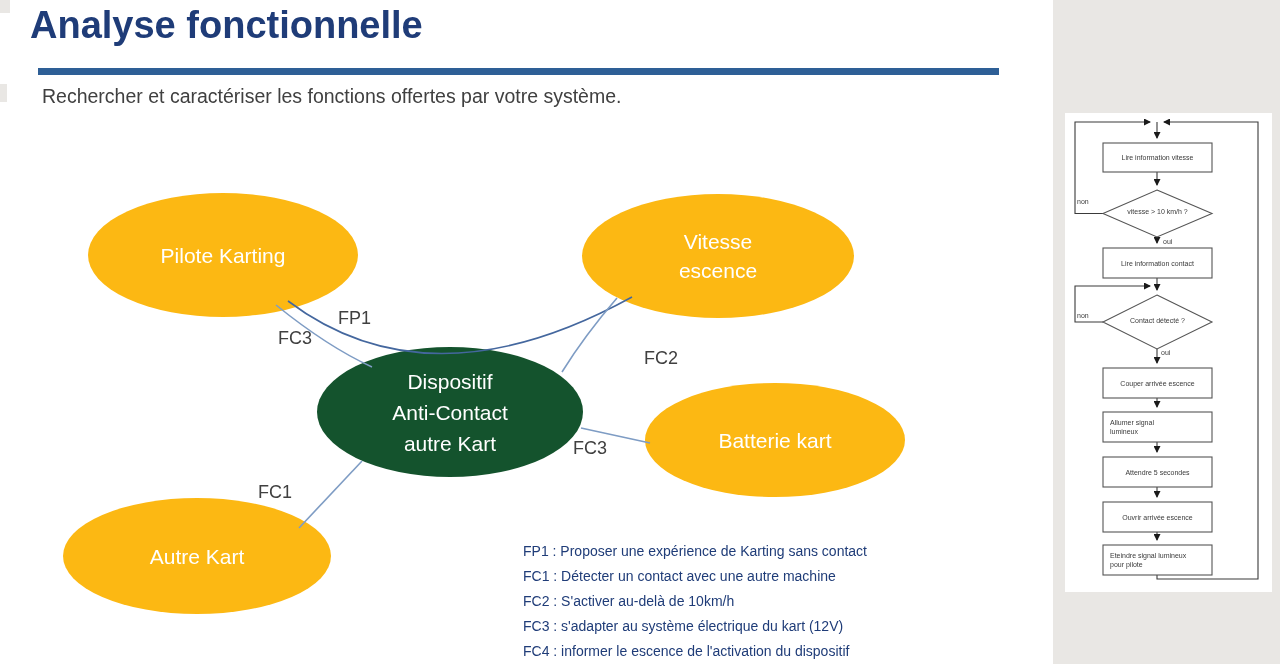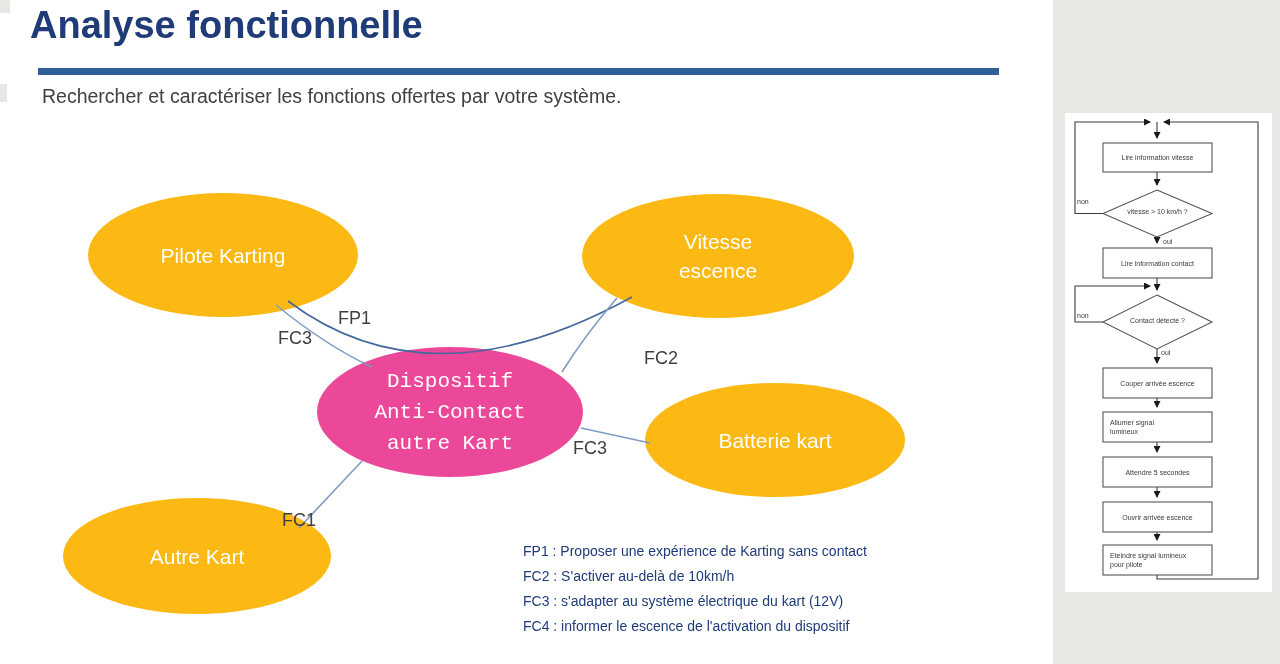--- a/index.html
+++ b/index.html
@@ -14,37 +14,37 @@
 
   
   .artifact{position:absolute;background:#E9E7E4;}
   .art1{left:0;top:0;width:10px;height:13px;}
   .art2{left:0;top:84px;width:7px;height:18px;}
 
   
   .ellipse{position:absolute;border-radius:50%;display:flex;flex-direction:column;
            align-items:center;justify-content:center;color:#ffffff;font-size:21px;line-height:29px;}
   .yellow{background:#FCB813;}
-  .orange{background:#ec4899;font-family:Liberation Mono, monospace;}
+  .orange{background:#14532d;}
   .n-pilote{left:88px;top:193px;width:270px;height:124px;}
   .n-vitesse{left:582px;top:194px;width:272px;height:124px;}
   .n-dispositif{left:317px;top:347px;width:266px;height:130px;line-height:31px;}
   .n-batterie{left:645px;top:383px;width:260px;height:114px;}
   .n-autre{left:63px;top:498px;width:268px;height:116px;}
 
   
   .curves{position:absolute;left:0;top:0;width:1280px;height:664px;pointer-events:none;}
 
   
   .edge-label{position:absolute;font-size:18px;color:#404040;}
   .el-fp1{left:338px;top:308px;}
   .el-fc3l{left:278px;top:328px;}
   .el-fc2{left:644px;top:339px;margin-top:9px;}
   .el-fc3r{left:573px;top:438px;}
-  .el-fc1{left:282px;top:482px;margin-top:28px;}
+  .el-fc1{left:258px;top:482px;}
 
   
   .legend{position:absolute;left:523px;top:539px;font-size:14px;color:#1F3C78;line-height:25px;}
 
   
   .side-panel{position:absolute;left:1053px;top:0;width:227px;height:664px;background:#E9E7E4;}
   .flow-card{position:absolute;left:12px;top:113px;width:207px;height:479px;background:#ffffff;}
   .flow-svg{position:absolute;left:0;top:0;}
   .fc-text{position:absolute;color:#3a3a3a;font-size:7px;line-height:9px;}
   .fc-box{left:38px;width:109px;display:flex;align-items:center;justify-content:center;text-align:center;}
@@ -103,20 +103,21 @@
   </svg>
 
   <span class="edge-label el-fp1">FP1</span>
   <span class="edge-label el-fc3l">FC3</span>
   <span class="edge-label el-fc2">FC2</span>
   <span class="edge-label el-fc3r">FC3</span>
   <span class="edge-label el-fc1">FC1</span>
 
   <div class="legend">
     <div>FP1 : Proposer une expérience de Karting sans contact</div>
+    <div>FC1 : Détecter un contact avec une autre machine</div>
     <div>FC2 : S'activer au-delà de 10km/h</div>
     <div>FC3 : s'adapter au système électrique du kart (12V)</div>
     <div>FC4 : informer le escence de l'activation du dispositif</div>
   </div>
 
   <div class="side-panel">
     <div class="flow-card">
       <svg class="flow-svg" width="207" height="479" viewBox="1065 113 207 479">
         <defs>
           <marker id="ah" markerUnits="userSpaceOnUse" markerWidth="7" markerHeight="7" refX="6" refY="3.5" orient="auto">

